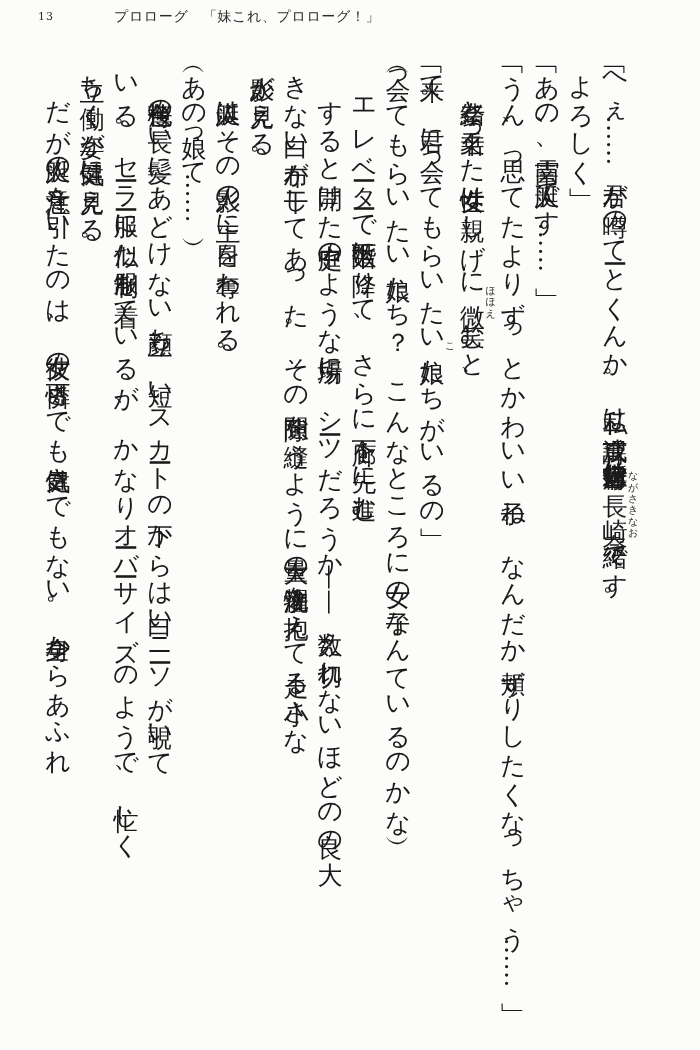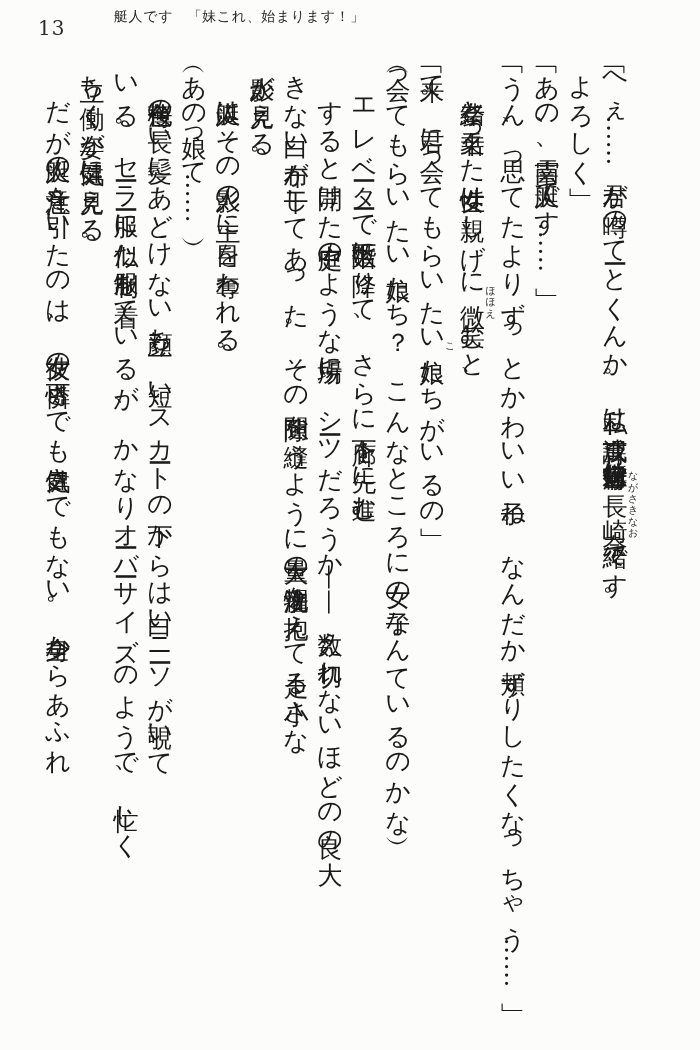--- a/index.html
+++ b/index.html
@@ -22,22 +22,22 @@
     left: 0;
     width: 100%;
     height: 28px;
     font-size: 14px;
     letter-spacing: 0.6px;
     color: #2b2b2b;
   }
   .pagenum {
     position: absolute;
     left: 38px;
-    top: 10px;
-    font-size: 20px;
+    top: 4px;
+    font-size: 11px;
     letter-spacing: 1px;
   }
   .htitle {
     position: absolute;
     left: 114px;
     top: 2px;
     white-space: nowrap;
   }
   
   .vtext {
@@ -65,21 +65,21 @@
     letter-spacing: 0;
     color: #2a2a2a;
   }
 </style>
 </head>
 <body>
 
 <div class="page">
   <div class="header">
     <span class="pagenum">13</span>
-    <span class="htitle">艇人です　「妹これ、始まります！」</span>
+    <span class="htitle">プロローグ　「妹これ、プロローグ！」</span>
   </div>
   <div class="vtext">
       <p class="vline">「へぇ……君が噂のてーとくんか。私は育成一課、妹鎮守府担当仕官、<ruby>長崎<rt>ながさき</rt></ruby><ruby>奈緒<rt>なお</rt></ruby>です。</p>
       <p class="vline">よろしく」</p>
       <p class="vline">「あの、南雲、艇人です……」</p>
       <p class="vline">「うん、思ってたよりずっとかわいい子ね。なんだか頬ずりしたくなっちゃう……」</p>
       <p class="vline">　奈緒と名乗った女性は親しげに<ruby>微笑<rt>ほほえ</rt></ruby>むと、</p>
       <p class="vline">「来て。君に会ってもらいたい<ruby>娘<rt>こ</rt></ruby>たちがいるの」</p>
       <p class="vline">（会ってもらいたい娘たち？　こんなところに女の子なんているのかな）</p>
       <p class="vline">　エレベーターで数階下に降りて、さらに廊下を先に進む。</p>

